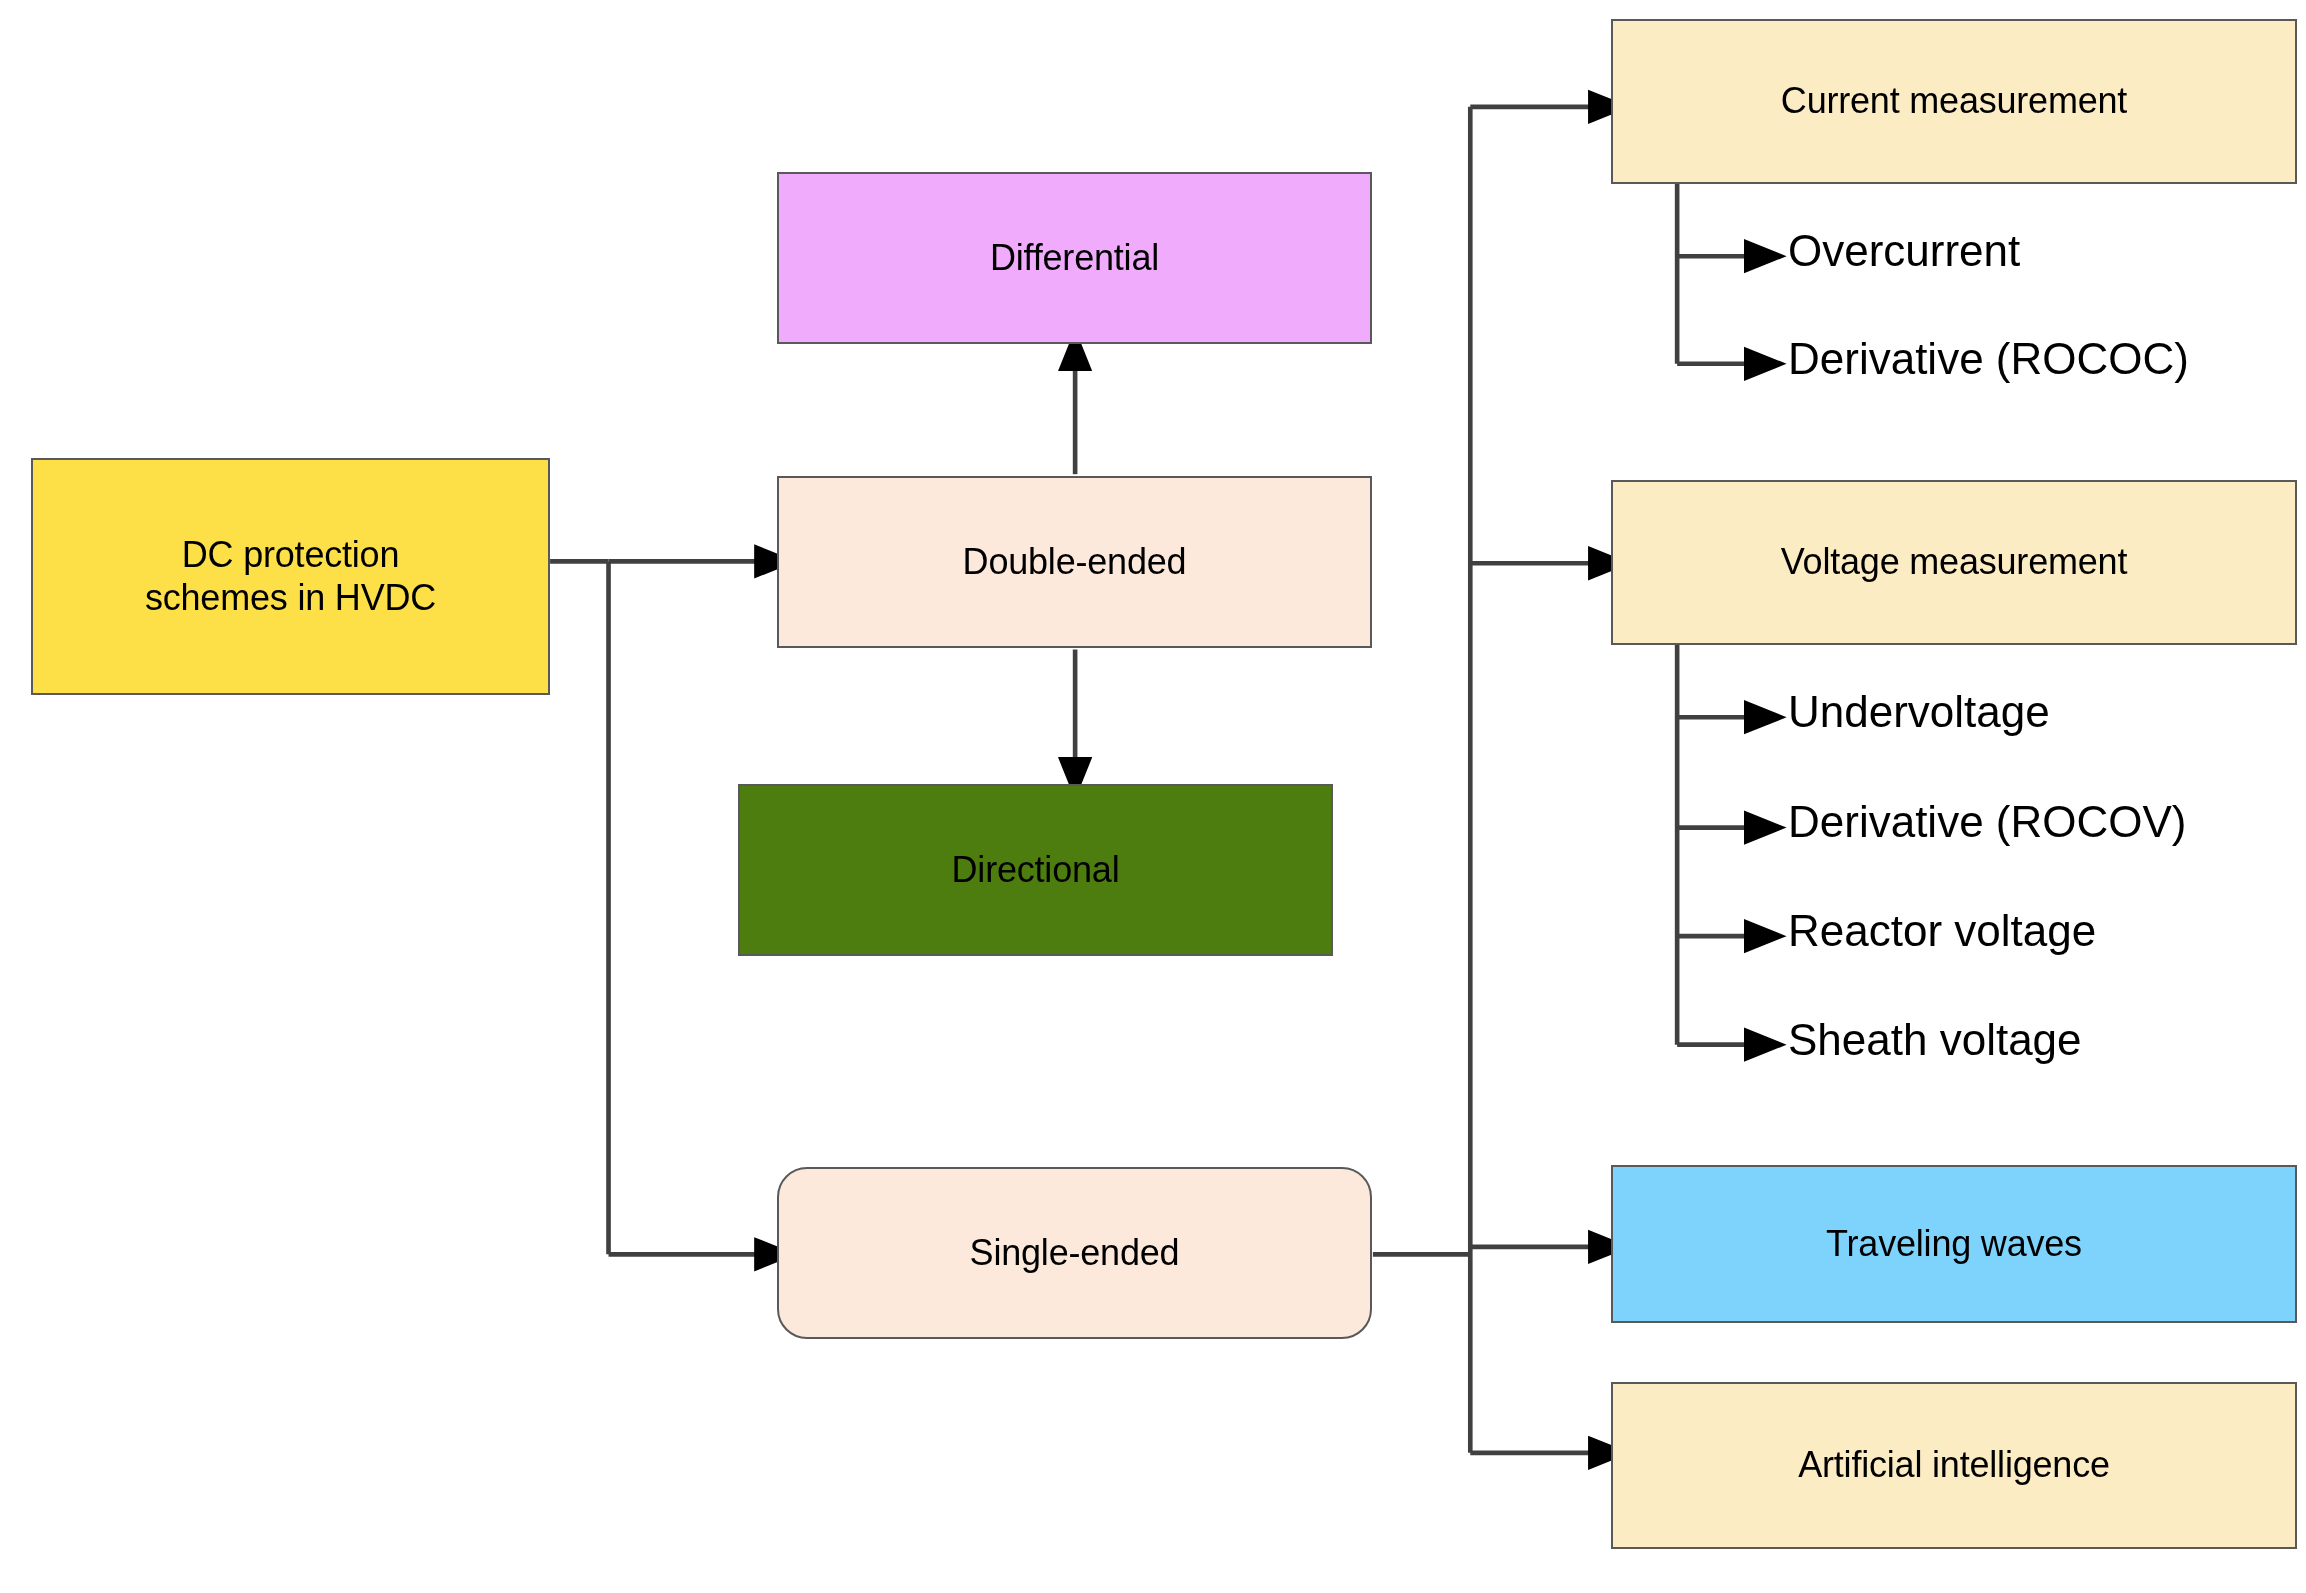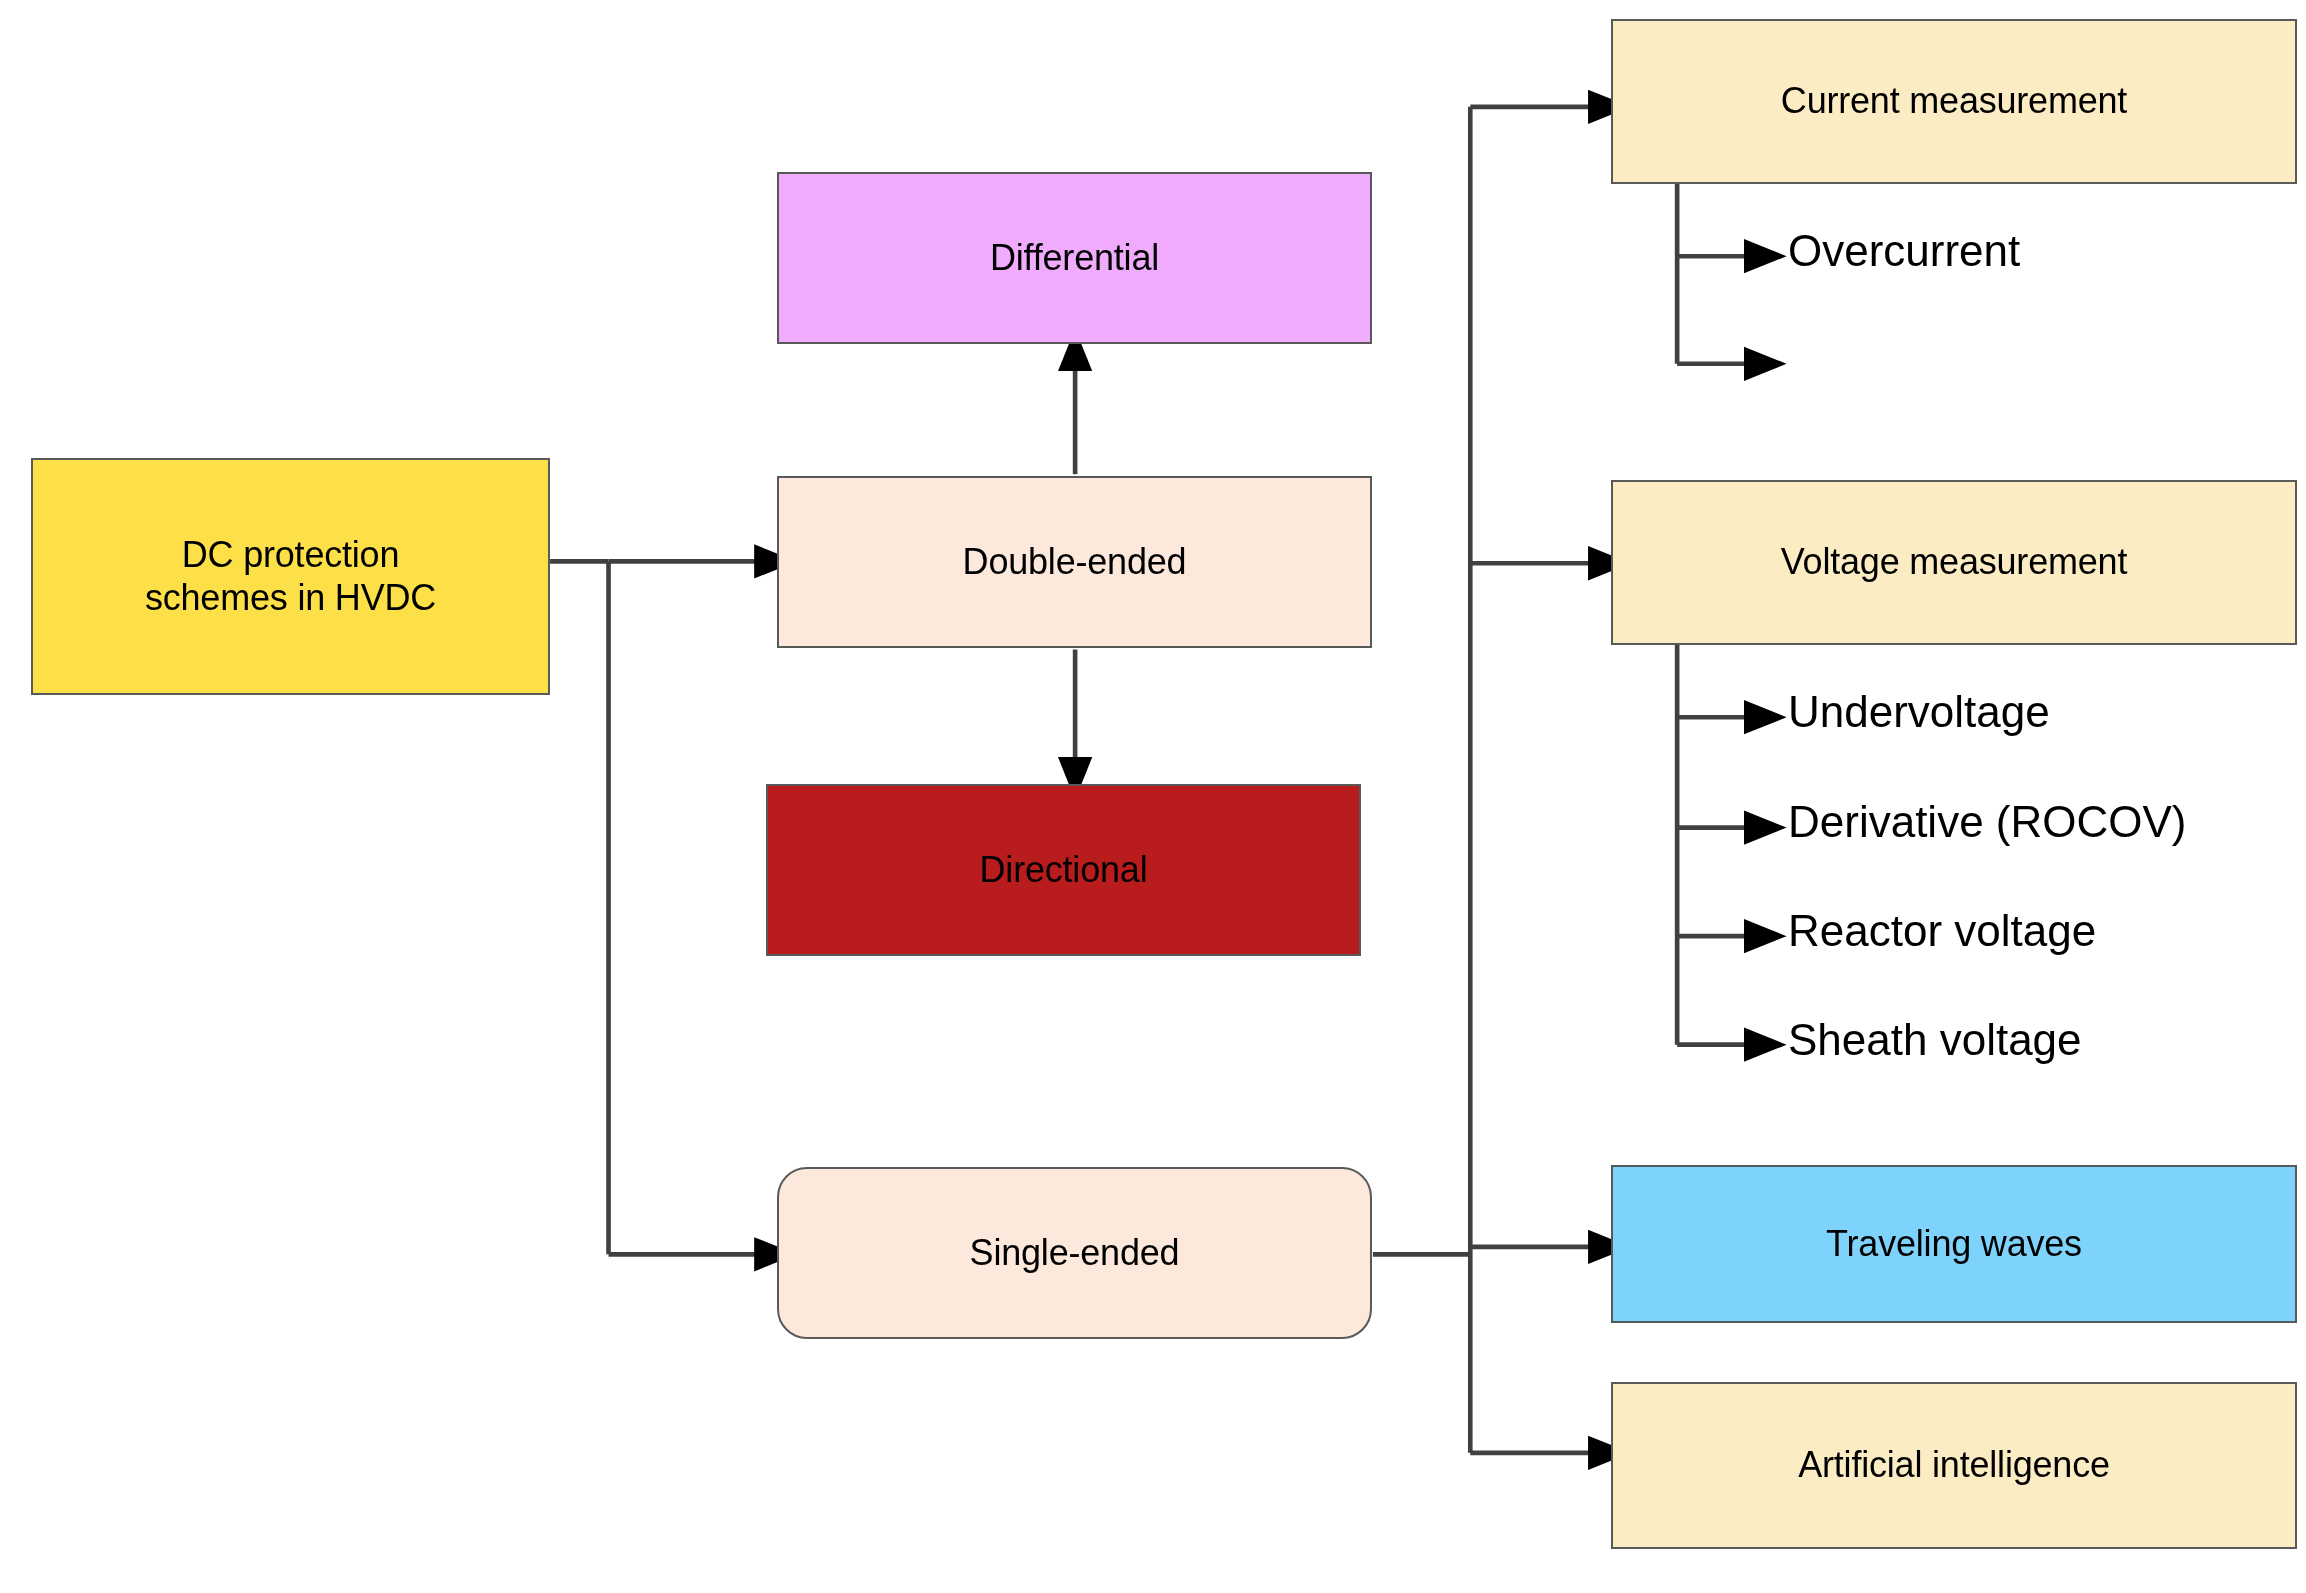--- a/index.html
+++ b/index.html
@@ -102,27 +102,28 @@
       <path d="M1808,892 L1882,892" marker-end="url(#arrow-r)"></path>
       <path d="M1808,1009 L1882,1009" marker-end="url(#arrow-r)"></path>
       <path d="M1808,1126 L1882,1126" marker-end="url(#arrow-r)"></path>
     </g>
   </svg>
 
   <div class="node-box" id="node-root" style="left: 31px; top: 458px; width: 519px; height: 237px; background: #fde047; border-color: rgb(89, 89, 89); color: rgb(0, 0, 0);">DC protection
 schemes in HVDC</div>
   <div class="node-box" id="node-differential" style="left: 777px; top: 172px; width: 595px; height: 172px; background: #f0abfc; border-color: rgb(89, 89, 89); color: rgb(0, 0, 0);">Differential</div>
   <div class="node-box" id="node-double-ended" style="left: 777px; top: 476px; width: 595px; height: 172px; background: rgb(252, 233, 220); border-color: rgb(89, 89, 89); color: rgb(0, 0, 0);">Double-ended</div>
-  <div class="node-box" id="node-directional" style="left: 766px; top: 784px; width: 595px; height: 172px; background: #b91c1c; border-color: rgb(89, 89, 89); color: rgb(0, 0, 0);">Directional</div>
+  <div class="node-box" id="node-directional" style="left: 738px; top: 784px; width: 595px; height: 172px; background: #4d7c0f; border-color: rgb(89, 89, 89); color: rgb(0, 0, 0);">Directional</div>
   <div class="node-box" id="node-single-ended" style="left: 777px; top: 1167px; width: 595px; height: 172px; background: rgb(252, 233, 220); border-color: rgb(89, 89, 89); color: rgb(0, 0, 0); border-radius: 30px;">Single-ended</div>
   <div class="node-box" id="node-current-measurement" style="left: 1611px; top: 18.6px; width: 686px; height: 165px; background: rgb(252, 236, 196); border-color: rgb(89, 89, 89); color: rgb(0, 0, 0);">Current measurement</div>
   <div class="node-box" id="node-voltage-measurement" style="left: 1611px; top: 480px; width: 686px; height: 165px; background: rgb(252, 236, 196); border-color: rgb(89, 89, 89); color: rgb(0, 0, 0);">Voltage measurement</div>
   <div class="node-box" id="node-traveling-waves" style="left: 1611px; top: 1165px; width: 686px; height: 158px; background: #7dd3fc; border-color: rgb(89, 89, 89); color: rgb(0, 0, 0);">Traveling waves</div>
   <div class="node-box" id="node-artificial-intelligence" style="left: 1611px; top: 1382px; width: 686px; height: 167px; background: rgb(252, 236, 196); border-color: rgb(89, 89, 89); color: rgb(0, 0, 0);">Artificial intelligence</div>
 
   <div class="leaf-label" id="leaf-overcurrent" style="left: 1788px; top: 229px; color: rgb(0, 0, 0);">Overcurrent</div>
+  <div class="leaf-label" id="leaf-derivative-rococ" style="left: 1788px; top: 337px; color: rgb(0, 0, 0);">Derivative (ROCOC)</div>
   <div class="leaf-label" id="leaf-undervoltage" style="left: 1788px; top: 690px; color: rgb(0, 0, 0);">Undervoltage</div>
   <div class="leaf-label" id="leaf-derivative-rocov" style="left: 1788px; top: 800px; color: rgb(0, 0, 0);">Derivative (ROCOV)</div>
   <div class="leaf-label" id="leaf-reactor-voltage" style="left: 1788px; top: 909px; color: rgb(0, 0, 0);">Reactor voltage</div>
   <div class="leaf-label" id="leaf-sheath-voltage" style="left: 1788px; top: 1018px; color: rgb(0, 0, 0);">Sheath voltage</div>
 
 </div>
 
 
 </body></html>

